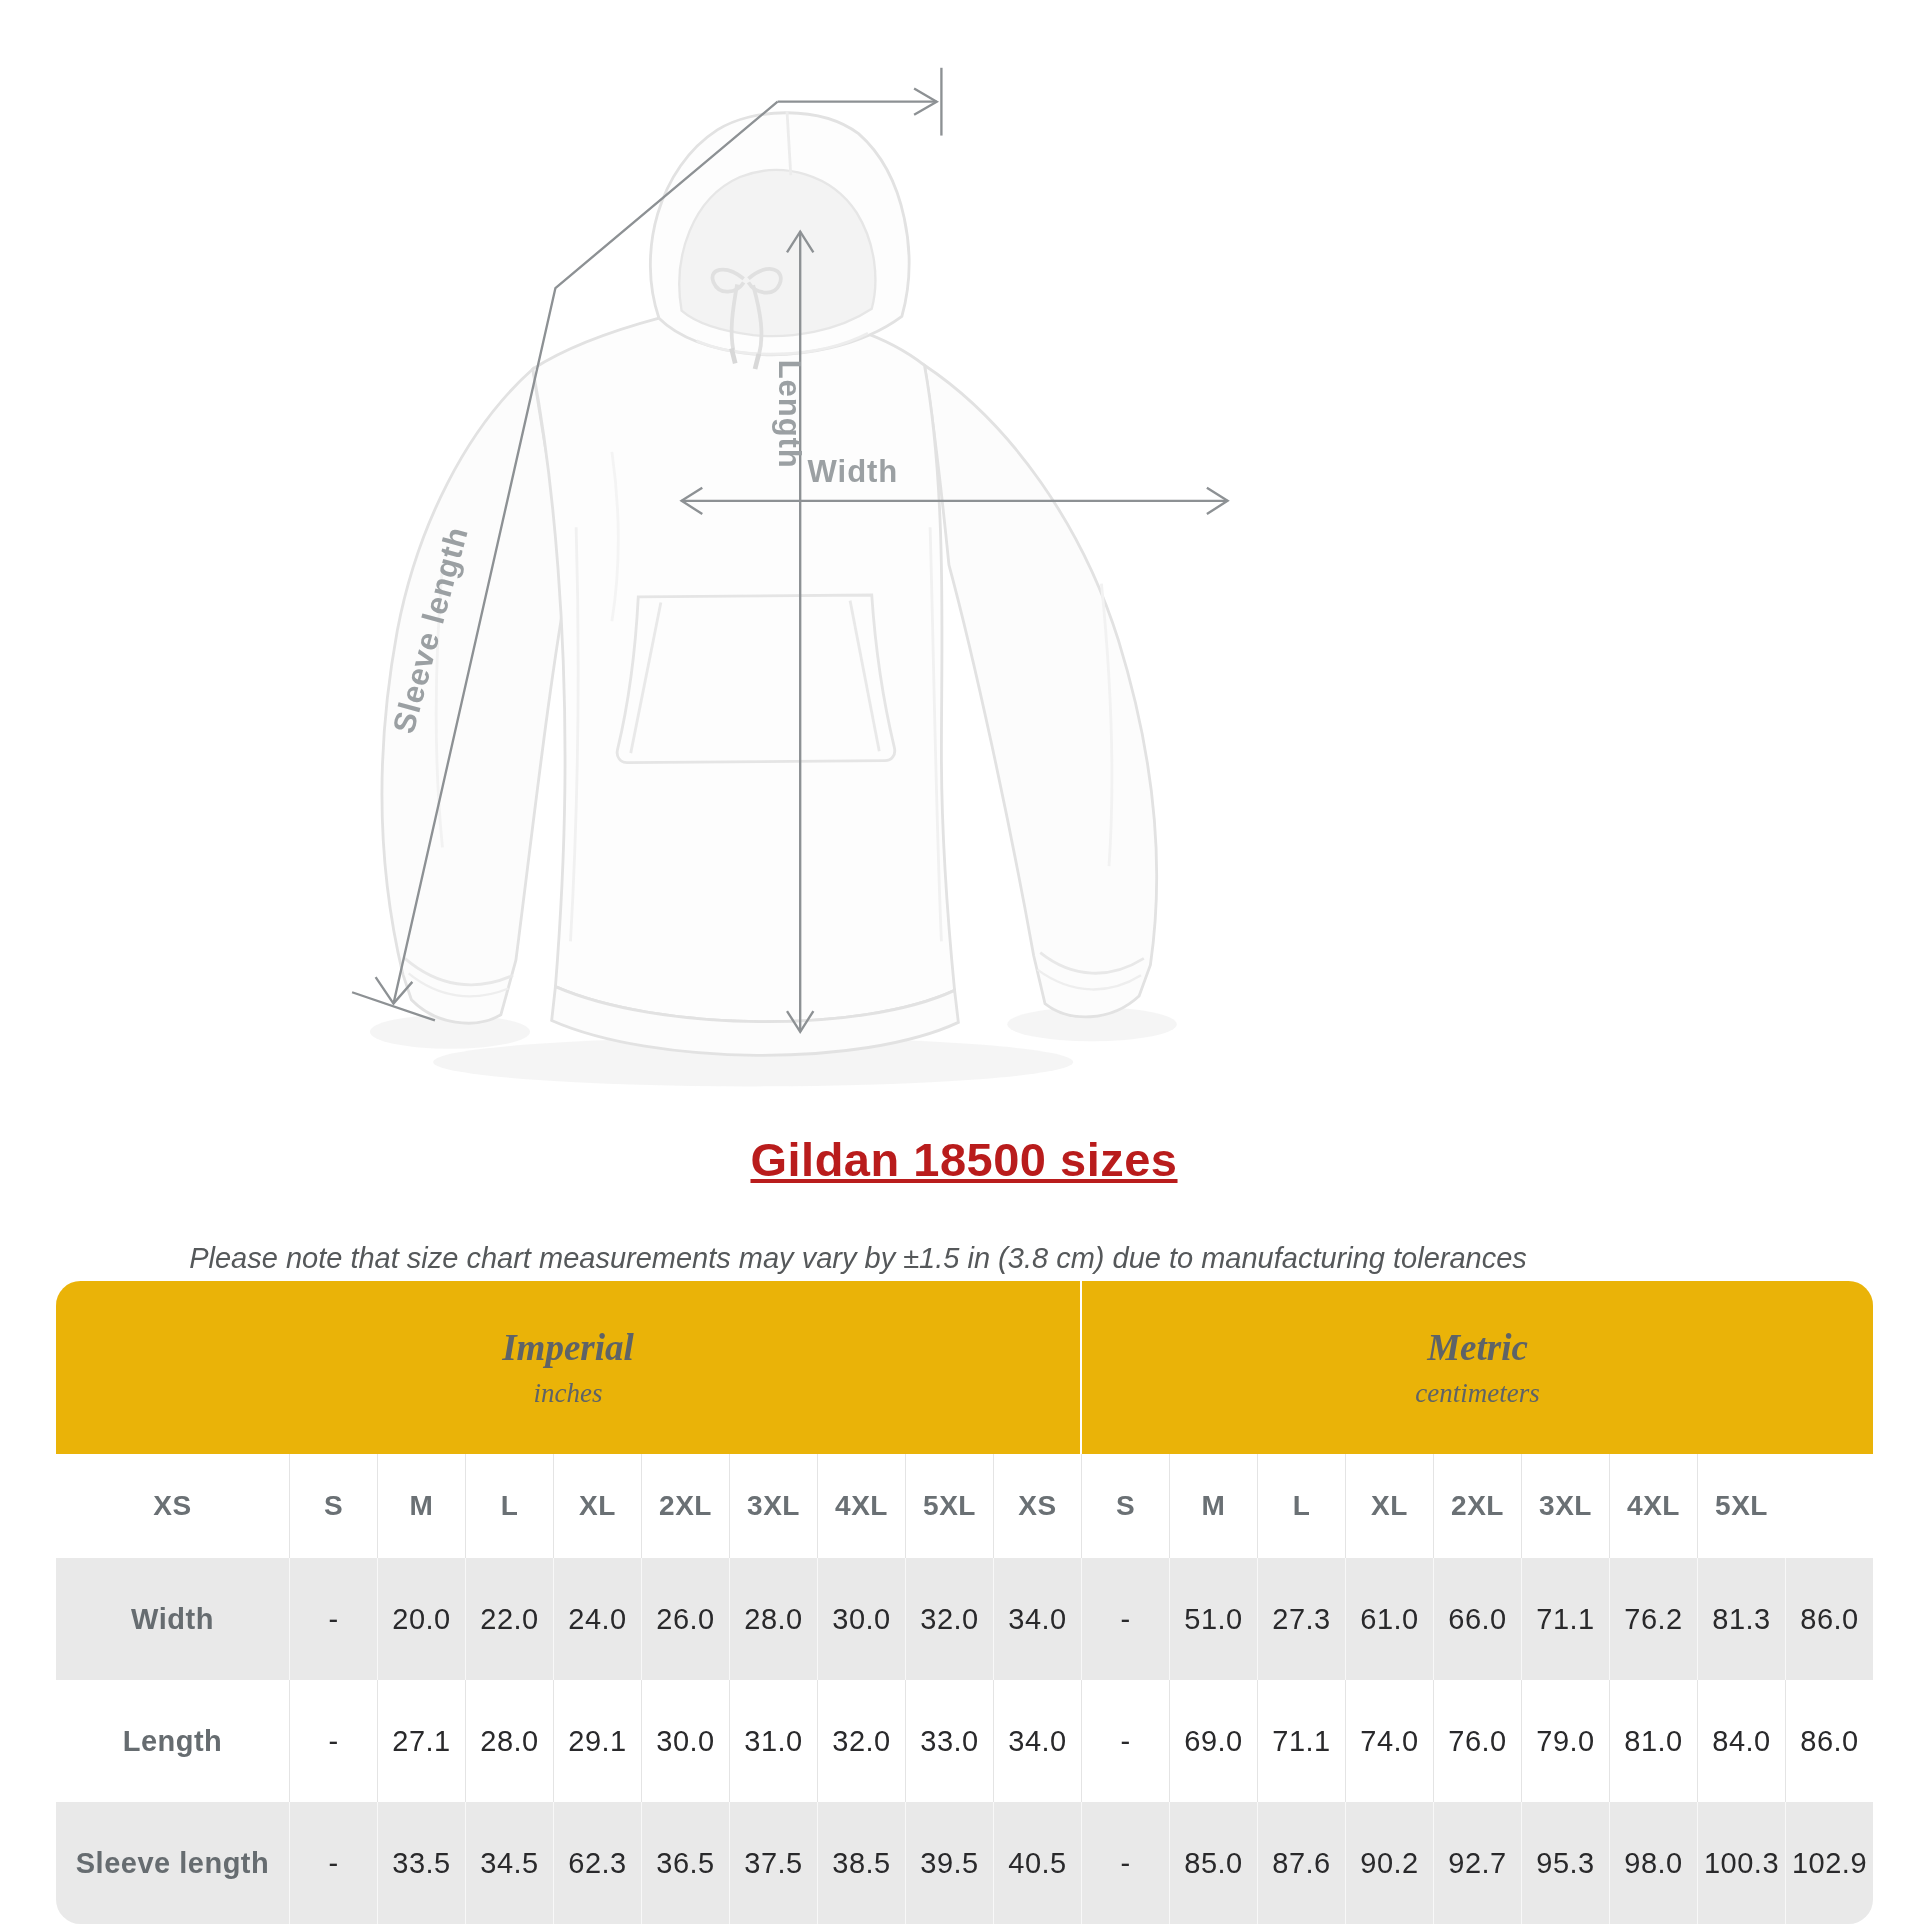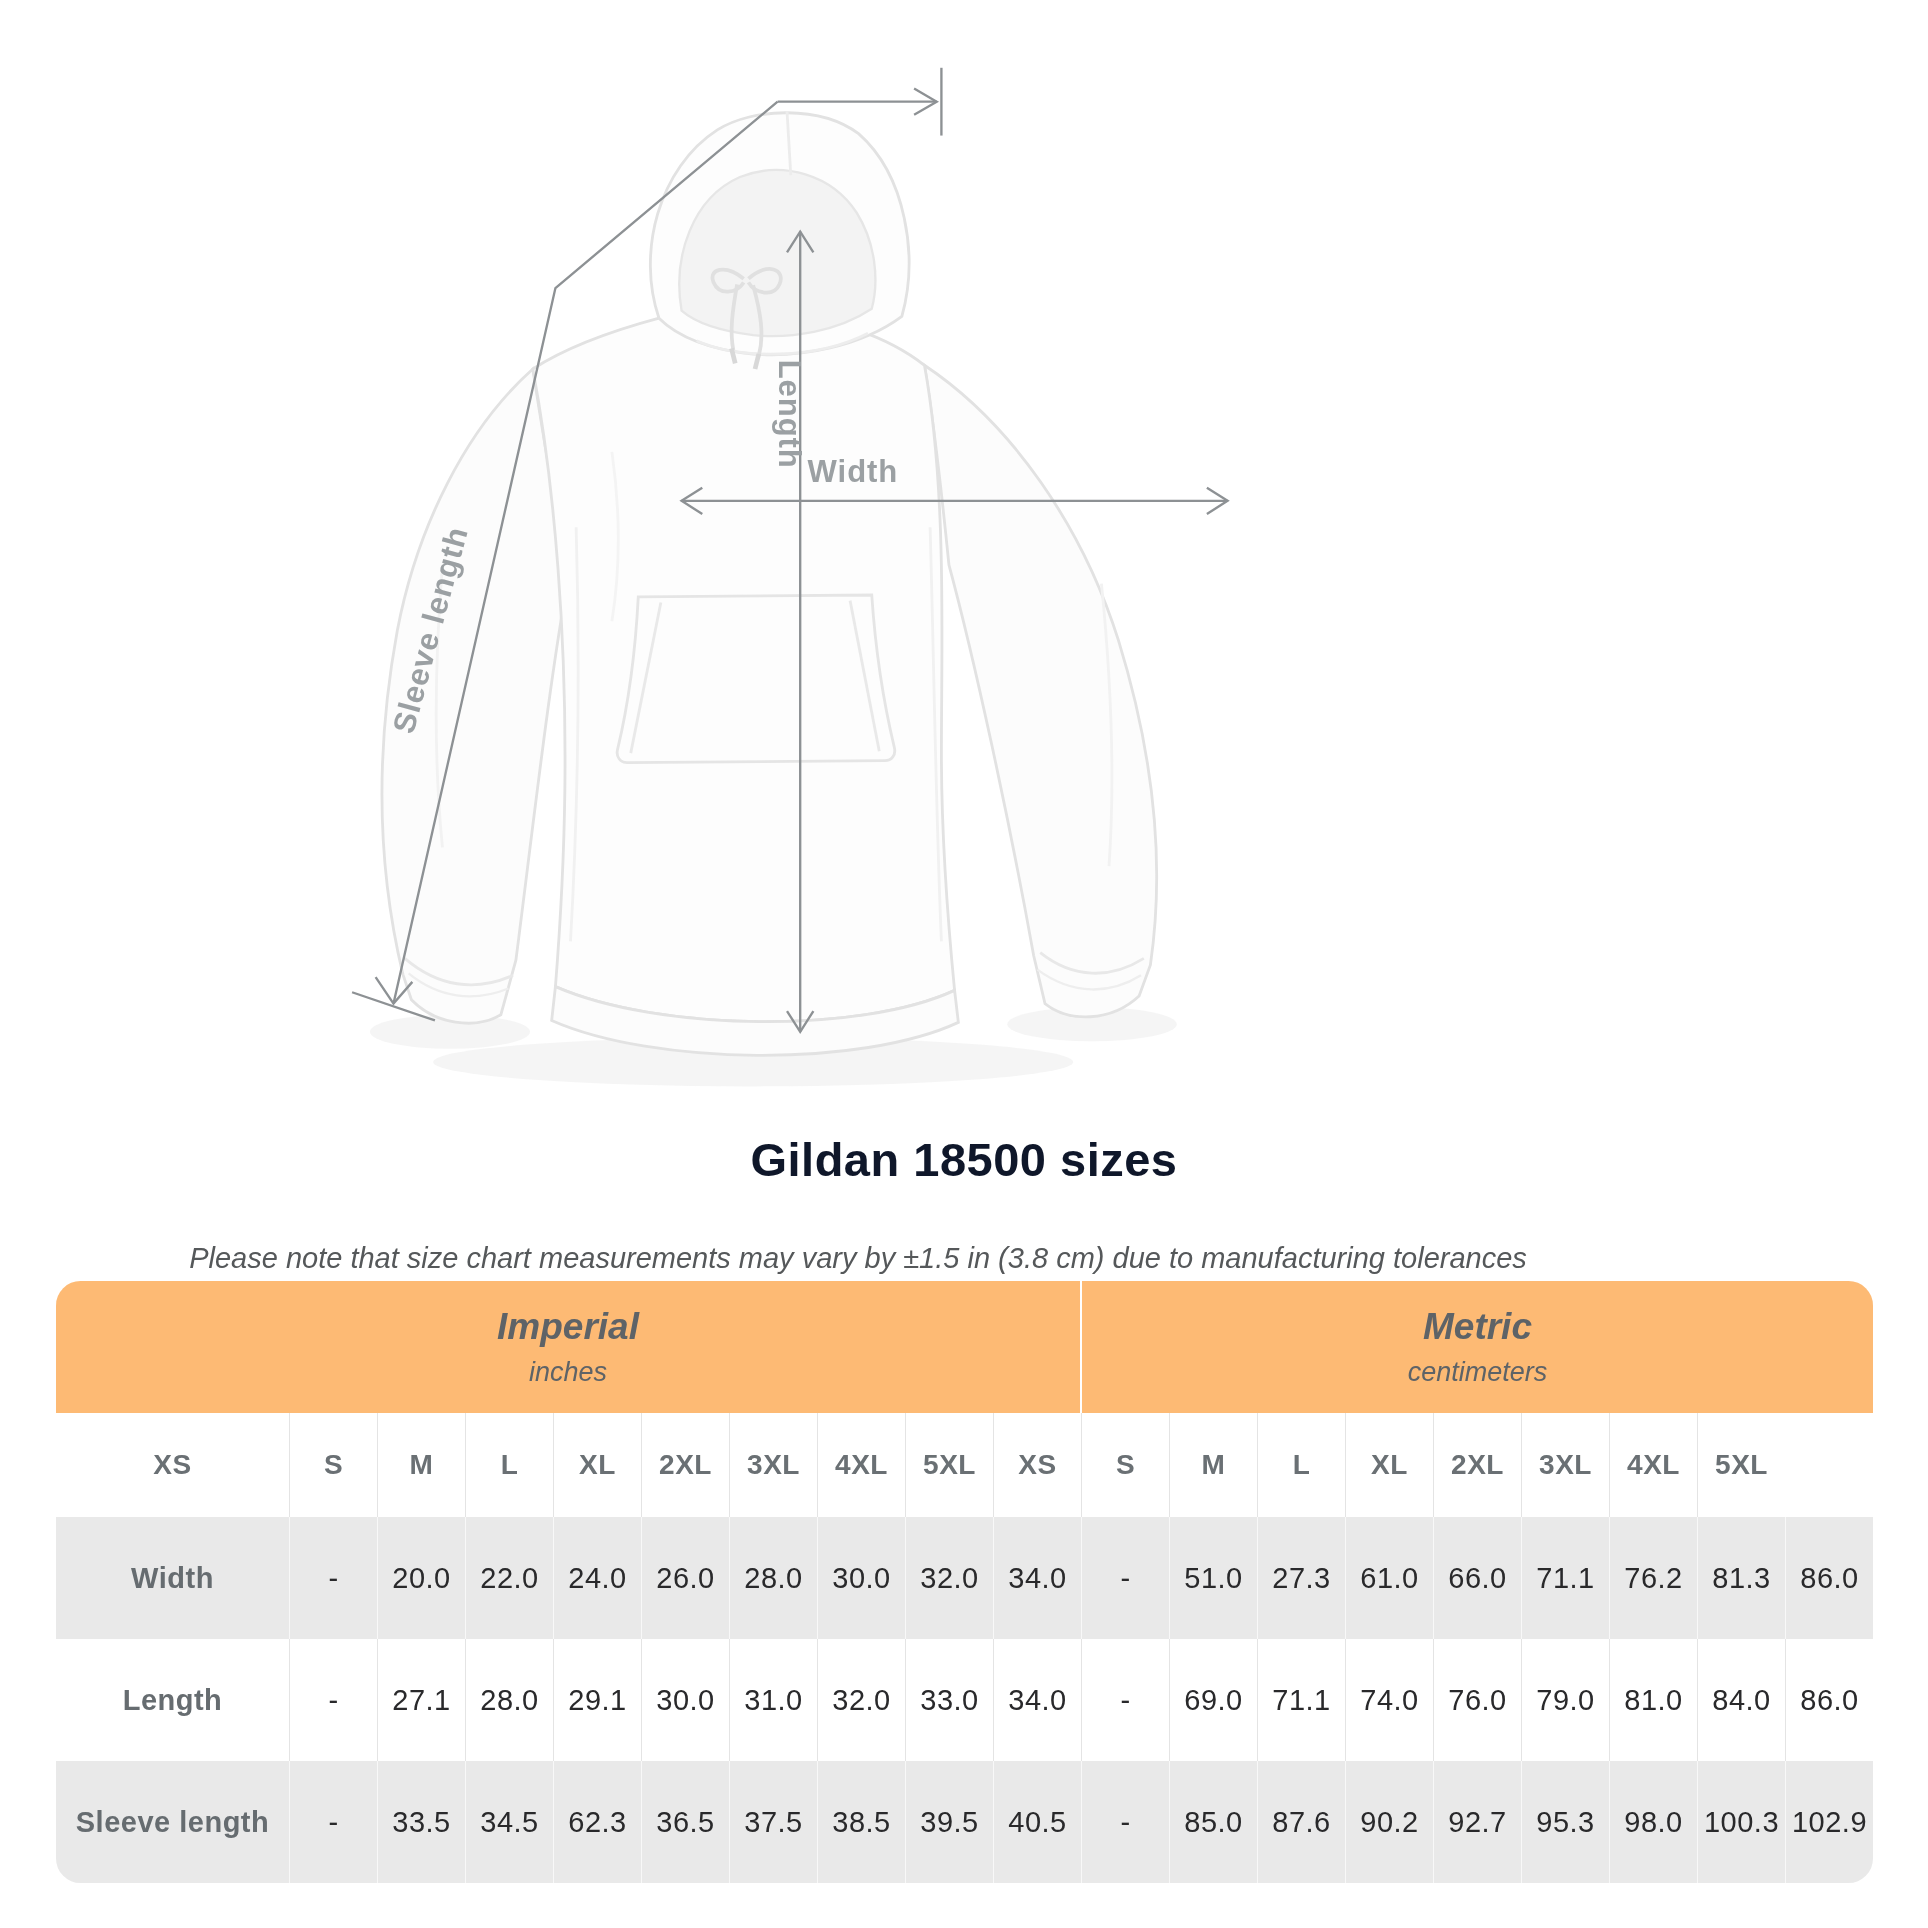--- a/index.html
+++ b/index.html
@@ -1,27 +1,27 @@
 <!DOCTYPE html>
 <html style="font-size:15px"><head>
 <meta charset="utf-8">
 <style>
   html,body{margin:0;padding:0;background:#ffffff;}
   .page{position:relative;width:1928px;height:1928px;background:#ffffff;overflow:hidden;
         font-family:"Liberation Sans","DejaVu Sans",sans-serif;}
   .hoodie-svg{position:absolute;left:0;top:0;width:1928px;height:1928px;}
 
   .title{position:absolute;left:0;top:1132px;width:1928px;text-align:center;
-         font-size:47px;font-weight:bold;color:#0f172a;letter-spacing:0.5px;}
+         font-size:47px;font-weight:bold;color:#b91c1c;letter-spacing:0.5px;text-decoration:underline;}
   .subtitle{position:absolute;left:0;top:1242px;width:1716px;text-align:center;
             font-size:29px;font-style:italic;color:#55585a;}
 
   .size-table{position:absolute;left:56px;top:1281px;width:1817px;border-radius:24.5px;overflow:hidden;}
   .trow{display:grid;grid-template-columns:233px repeat(18,1fr);align-items:stretch;}
-  .band-row{display:grid;grid-template-columns:1024px 1fr;height:132px;background:#fdba74;}
+  .band-row{display:grid;grid-template-columns:1024px 1fr;height:173px;background:#eab308;font-family:Liberation Serif, serif;}
   .band-cell{display:flex;flex-direction:column;align-items:center;justify-content:center;gap:9.4px;}
   .band-cell + .band-cell{border-left:2.8px solid #ffffff;}
   .band-name{font-size:37px;font-weight:bold;font-style:italic;color:#5e6367;}
   .band-unit{font-size:27px;font-style:italic;color:#5e6367;}
 
   .r-header{height:104px;background:#ffffff;--div:#e4e4e4;}
   .r-gray{height:122px;background:#e9e9e9;--div:#f8f8f8;}
   .r-white{height:122px;background:#ffffff;--div:#e4e4e4;}
   .cell{display:flex;align-items:center;justify-content:center;font-size:29px;color:#29292b;
         letter-spacing:0.5px;}

